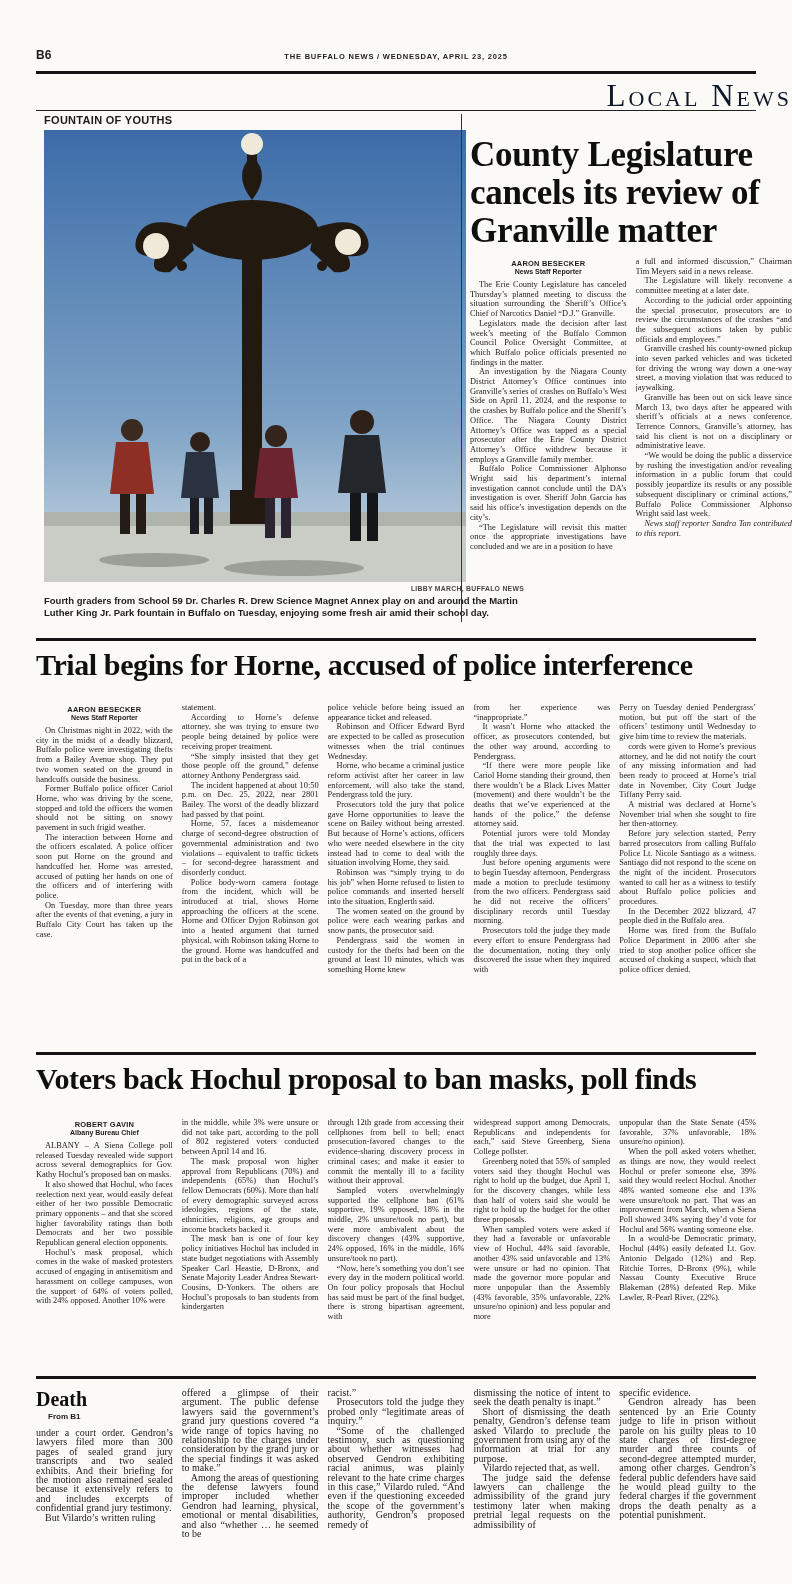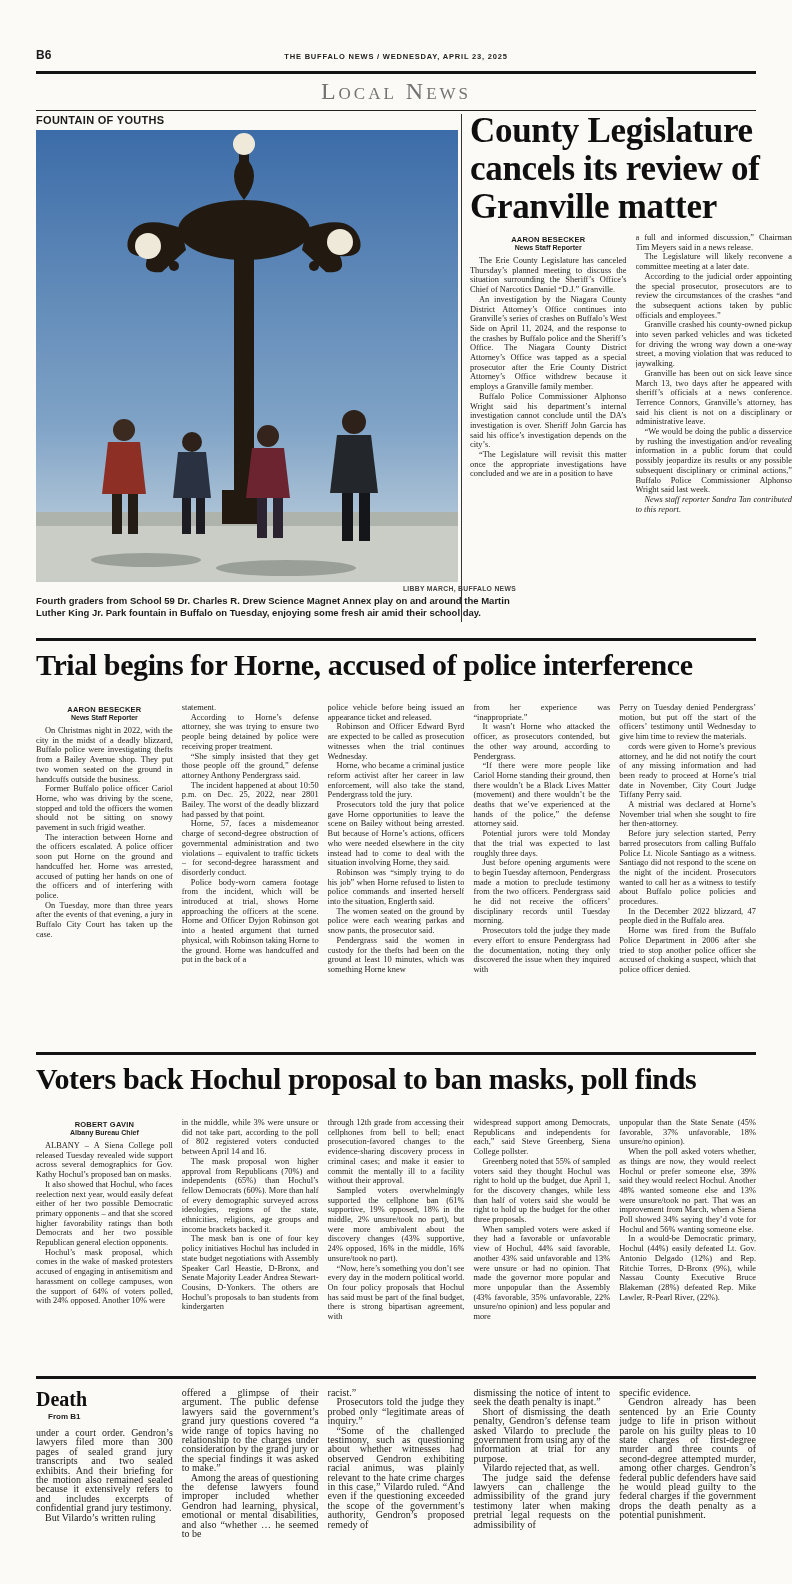--- a/index.html
+++ b/index.html
@@ -6,32 +6,32 @@
   *{box-sizing:border-box;}
   .page{position:relative;width:792px;height:1584px;background:#fbfaf6;color:#1b1b1b;
         font-family:"Liberation Serif",serif;overflow:hidden;margin:0 auto;}
   .sans{font-family:"Liberation Sans",sans-serif;}
   .abs{position:absolute;}
   
   .pagenum{left:36px;top:48px;font-weight:bold;font-size:12px;}
   .masthead{left:0;right:0;top:52px;text-align:center;font-weight:bold;font-size:7.5px;letter-spacing:.8px;color:#222;}
   .rule-double{left:36px;right:36px;height:3px;border-top:2.5px solid #141414;border-bottom:1.5px solid #141414;}
   .rule-thin{left:36px;right:36px;height:1px;background:#222;}
-  .section-title{left:0;right:0;top:78px;text-align:center;font-variant:small-caps;
-                 font-size:24px;letter-spacing:3px;color:#737373;}
+  .section-title{left:0;right:0;top:78px;text-align:right;font-variant:small-caps;
+                 font-size:31px;letter-spacing:3px;color:#0f172a;}
   
-  .feature{left:36px;top:114px;width:480px;}
+  .feature{left:44px;top:114px;width:480px;}
   .kicker{font-weight:bold;font-size:11px;letter-spacing:.3px;margin-bottom:4px;}
   .photo{display:block;width:422px;height:452px;}
   .credit{text-align:right;font-weight:bold;font-size:6.8px;color:#444;margin-top:3px;letter-spacing:.3px;}
   .caption{font-weight:bold;font-size:9.5px;line-height:12px;color:#1d1d1d;margin-top:3px;}
   .vdiv{width:1px;background:#333;}
   
   h1{margin:0;font-weight:bold;color:#0f0f0f;font-family:"Liberation Serif",serif;}
-  .hl-3line{font-size:35px;line-height:38px;letter-spacing:-.3px;}
+  .hl-3line{font-size:35px;line-height:38px;letter-spacing:-.3px;margin-top:24px;}
   .hl-banner{font-size:30px;line-height:34px;letter-spacing:-.4px;white-space:nowrap;}
   .byline{margin:2px 0 5px 0;}
   .byline-name{text-align:center;font-weight:bold;font-size:7.5px;letter-spacing:.2px;}
   .byline-title{text-align:center;font-weight:bold;font-size:7px;color:#222;}
   .cols{display:flex;gap:9px;}
   .col{flex:1 1 0;overflow:hidden;}
   .body p{margin:0;text-indent:9px;text-align:justify;font-size:8.4px;line-height:9.7px;}
   .tight p{font-size:10px;line-height:9.4px;}
   .cont p:first-child{text-indent:0;}
   .tagline{font-style:italic;}
@@ -120,20 +120,21 @@
   <div class="abs granville">
     <h1 class="hl-3line">County Legislature cancels its review of Granville matter</h1>
     <div class="cols">
       <div class="col">
         <div class="byline sans">
           <div class="byline-name">AARON BESECKER</div>
           <div class="byline-title">News Staff Reporter</div>
         </div>
         <div class="body">
             <p>The Erie County Legislature has canceled Thursday’s planned meeting to discuss the situation surrounding the Sheriff’s Office’s Chief of Narcotics Daniel “D.J.” Granville.</p>
+            <p>Legislators made the decision after last week’s meeting of the Buffalo Common Council Police Oversight Committee, at which Buffalo police officials presented no findings in the matter.</p>
             <p>An investigation by the Niagara County District Attorney’s Office continues into Granville’s series of crashes on Buffalo’s West Side on April 11, 2024, and the response to the crashes by Buffalo police and the Sheriff’s Office. The Niagara County District Attorney’s Office was tapped as a special prosecutor after the Erie County District Attorney’s Office withdrew because it employs a Granville family member.</p>
             <p>Buffalo Police Commissioner Alphonso Wright said his department’s internal investigation cannot conclude until the DA’s investigation is over. Sheriff John Garcia has said his office’s investigation depends on the city’s.</p>
             <p>“The Legislature will revisit this matter once the appropriate investigations have concluded and we are in a position to have</p>
           </div>
       </div>
       <div class="col">
         <div class="body cont">
             <p>a full and informed discussion,” Chairman Tim Meyers said in a news release.</p>
             <p>The Legislature will likely reconvene a committee meeting at a later date.</p>
             <p>According to the judicial order appointing the special prosecutor, prosecutors are to review the circumstances of the crashes “and the subsequent actions taken by public officials and employees.”</p>

